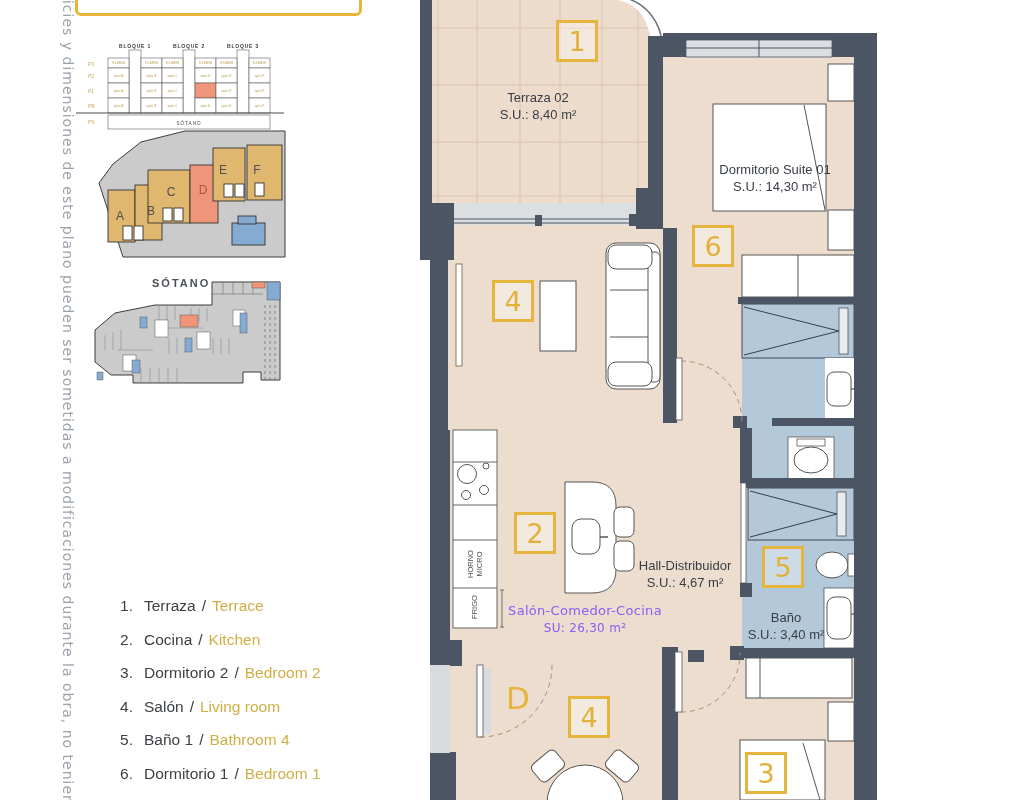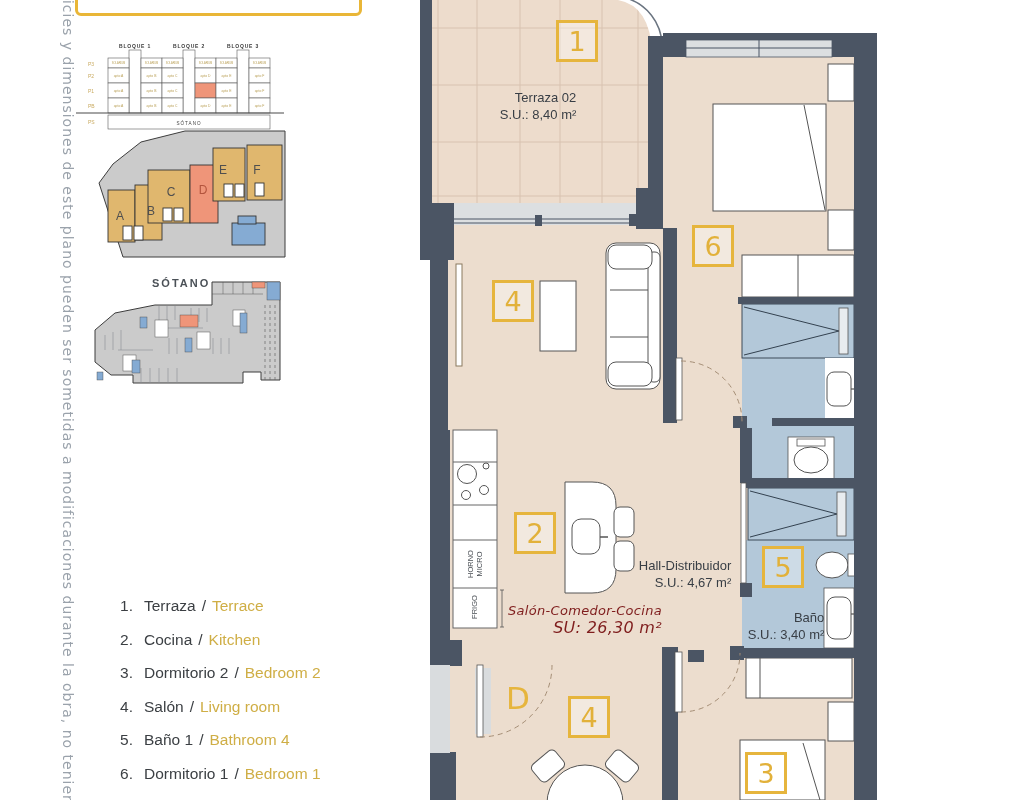--- a/index.html
+++ b/index.html
@@ -16,25 +16,25 @@
   
   .legend{position:absolute;left:107px;top:598px;}
   .lrow{display:flex;align-items:baseline;font-size:15.5px;line-height:16px;margin-bottom:17.5px;color:#3b3f43;}
   .lnum{width:26px;text-align:right;margin-right:11px;}
   .les{margin-right:6px;}
   .lsep{margin-right:6px;}
   .len{color:#cfae45;}
   
   .plan{position:absolute;left:420px;top:0;width:460px;height:800px;}
   .plan svg{position:absolute;left:0;top:0;}
-  .rlabel{position:absolute;transform:translate(-50%,-50%);text-align:right;white-space:nowrap;
+  .rlabel{position:absolute;transform:translate(-50%,-50%);text-align:center;white-space:nowrap;
           color:#383e45;font-size:13px;line-height:16.5px;}
   .rlabel .rarea{font-size:13px;}
-  .rlabel.gray{font-family:"DejaVu Sans",sans-serif;color:#7f1d1d;letter-spacing:.3px;font-style:italic;}
-  .rlabel.gray .rarea{font-size:16px;}
+  .rlabel.gray{font-family:"DejaVu Sans",sans-serif;color:#8b5cf6;letter-spacing:.3px;}
+  .rlabel.gray .rarea{font-size:12px;}
   .vappl{position:absolute;transform:translate(-50%,-50%) rotate(-90deg);font-size:7.5px;
          line-height:8.5px;color:#4a4f55;text-align:center;white-space:nowrap;}
   .numbox{position:absolute;width:42px;height:42px;border:3px solid #e6b53d;box-sizing:border-box;
           background:rgba(255,255,255,.35);display:flex;align-items:center;justify-content:center;
           font-family:"DejaVu Sans",sans-serif;font-size:27px;color:#e2b13a;}
   .door-label{position:absolute;font-family:"DejaVu Sans",sans-serif;font-size:31px;color:#e6b53d;}
   text{font-family:"Liberation Sans",sans-serif;}
 </style>
 </head>
 <body>
@@ -420,20 +420,24 @@
         <rect x="321" y="483" width="5" height="100" fill="#fff" stroke="#555" stroke-width="0.8"></rect>
         <rect x="255" y="652" width="7" height="60" fill="#fff" stroke="#555" stroke-width="0.8"></rect>
         <path d="M261,712 A59,59 0 0 0 320,653" fill="none" stroke="#a58e76" stroke-width="1" stroke-dasharray="5,4"></path>
       </g>
     </svg>
 
     <div class="rlabel" style="left:118px;top:106px">
       <div class="rname">Terraza 02</div>
       <div class="rarea">S.U.: 8,40 m²</div>
     </div>
+    <div class="rlabel" style="left:355px;top:178px">
+      <div class="rname">Dormitorio Suite 01</div>
+      <div class="rarea">S.U.: 14,30 m²</div>
+    </div>
     <div class="rlabel gray" style="left:165px;top:619px">
       <div class="rname">Salón-Comedor-Cocina</div>
       <div class="rarea">SU: 26,30 m²</div>
     </div>
     <div class="rlabel" style="left:265px;top:574px">
       <div class="rname">Hall-Distribuidor</div>
       <div class="rarea">S.U.: 4,67 m²</div>
     </div>
     <div class="rlabel" style="left:366px;top:626px">
       <div class="rname">Baño</div>

